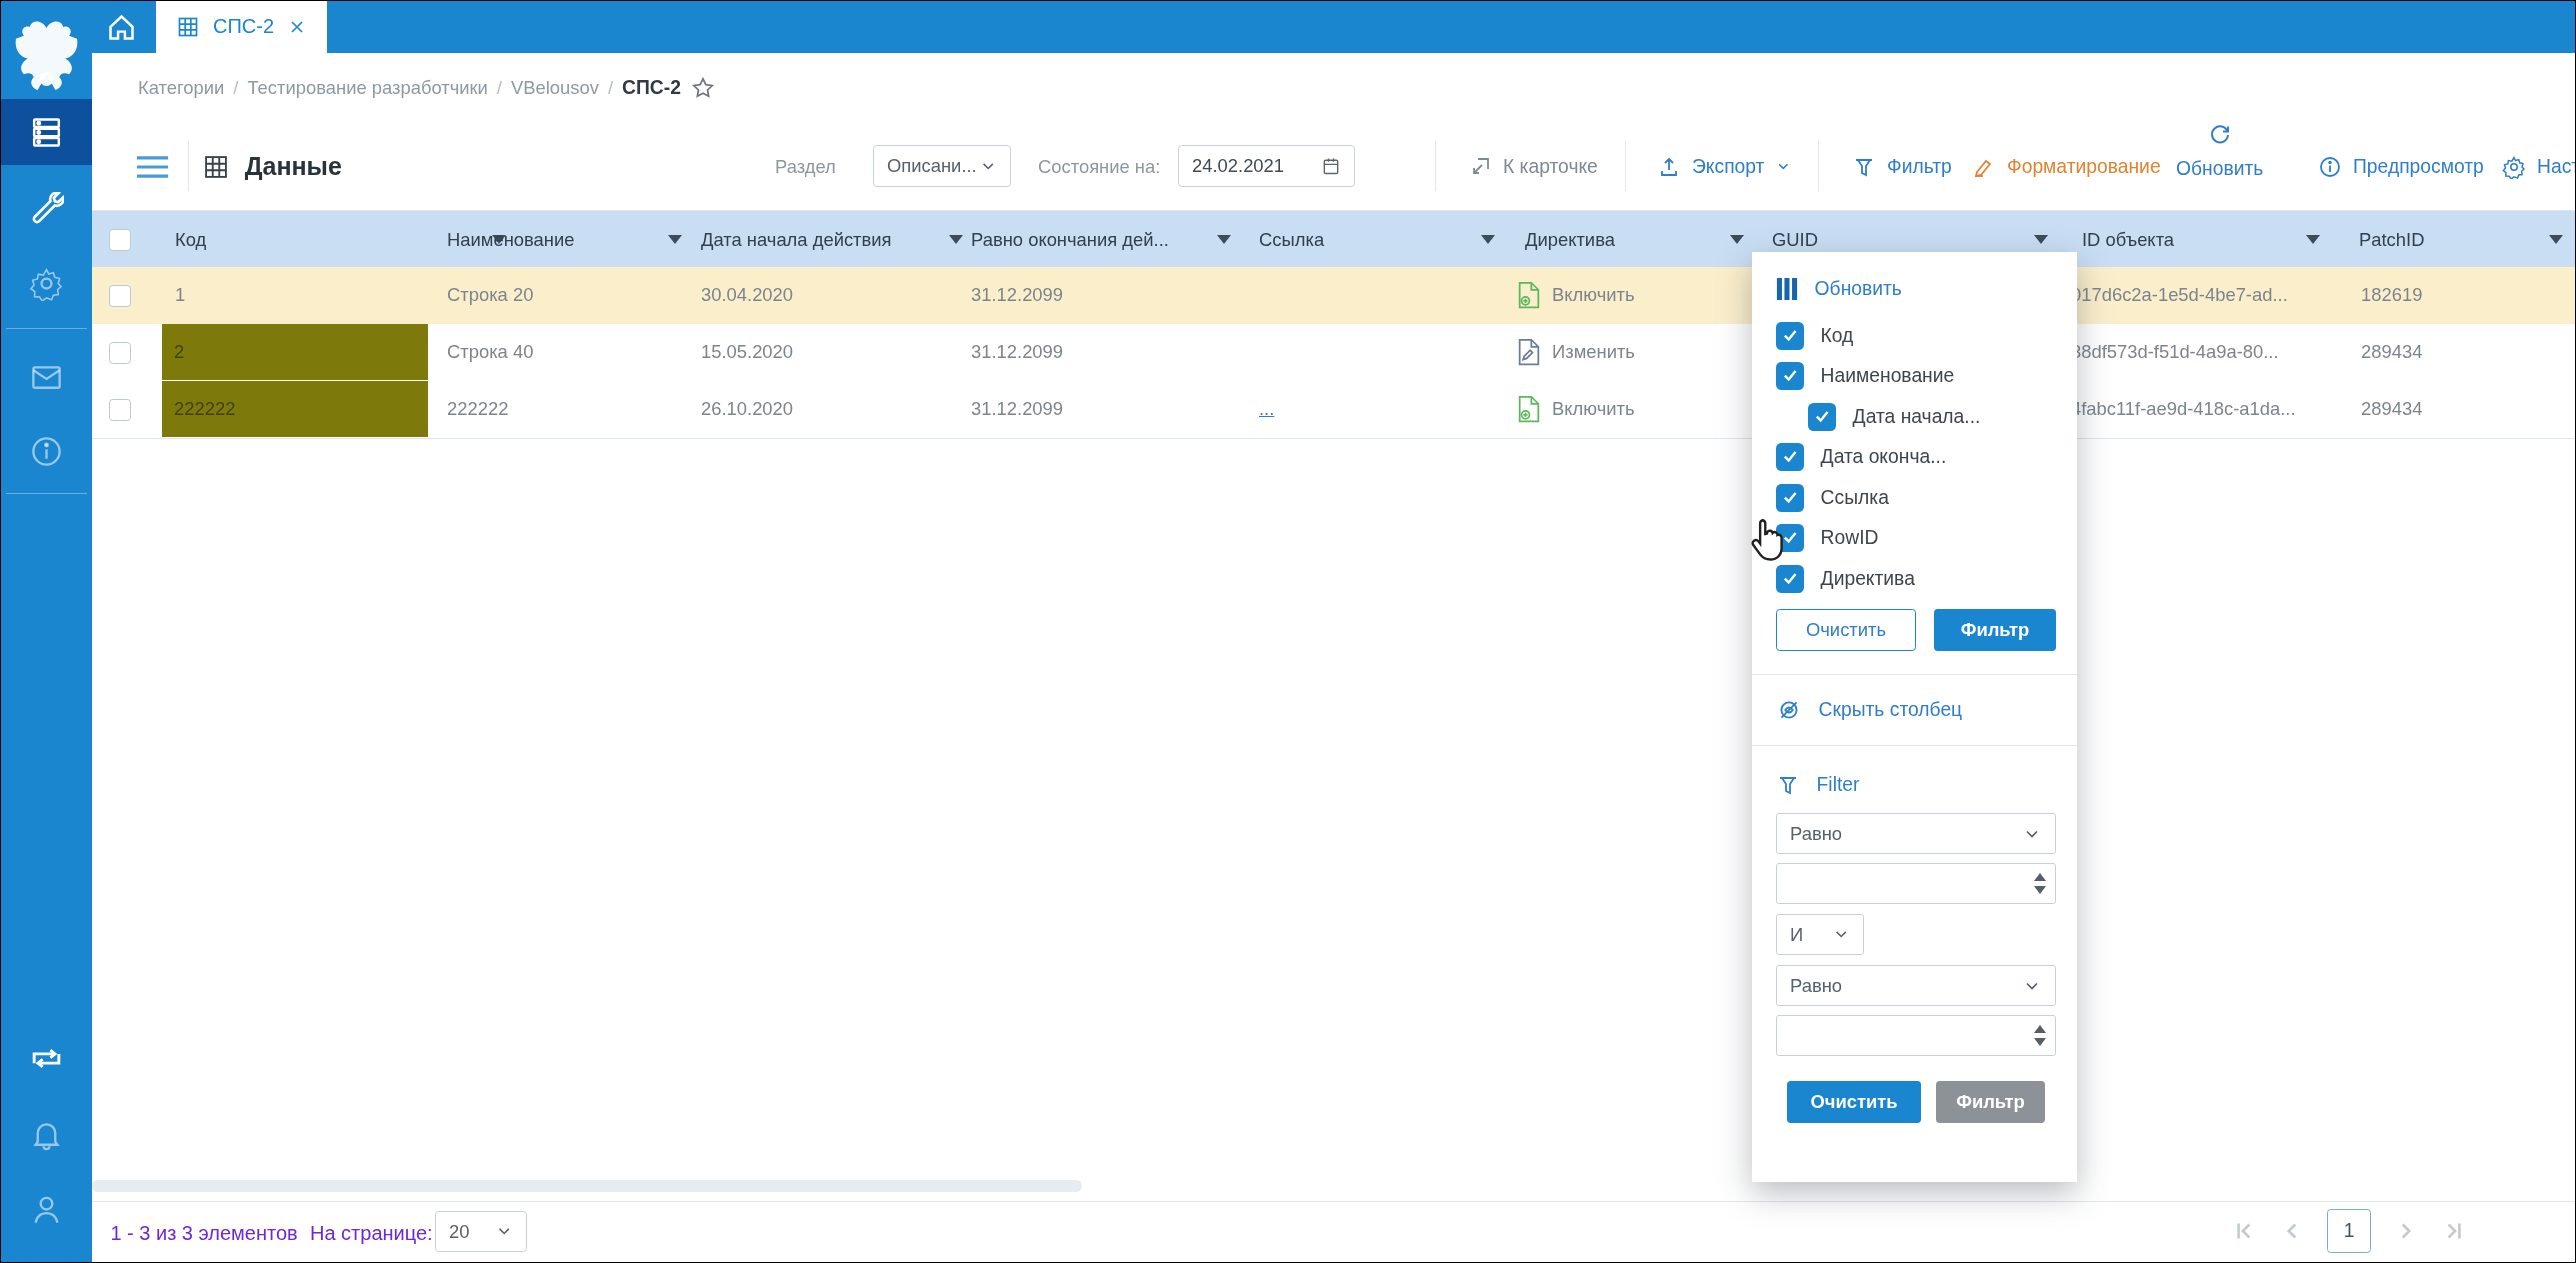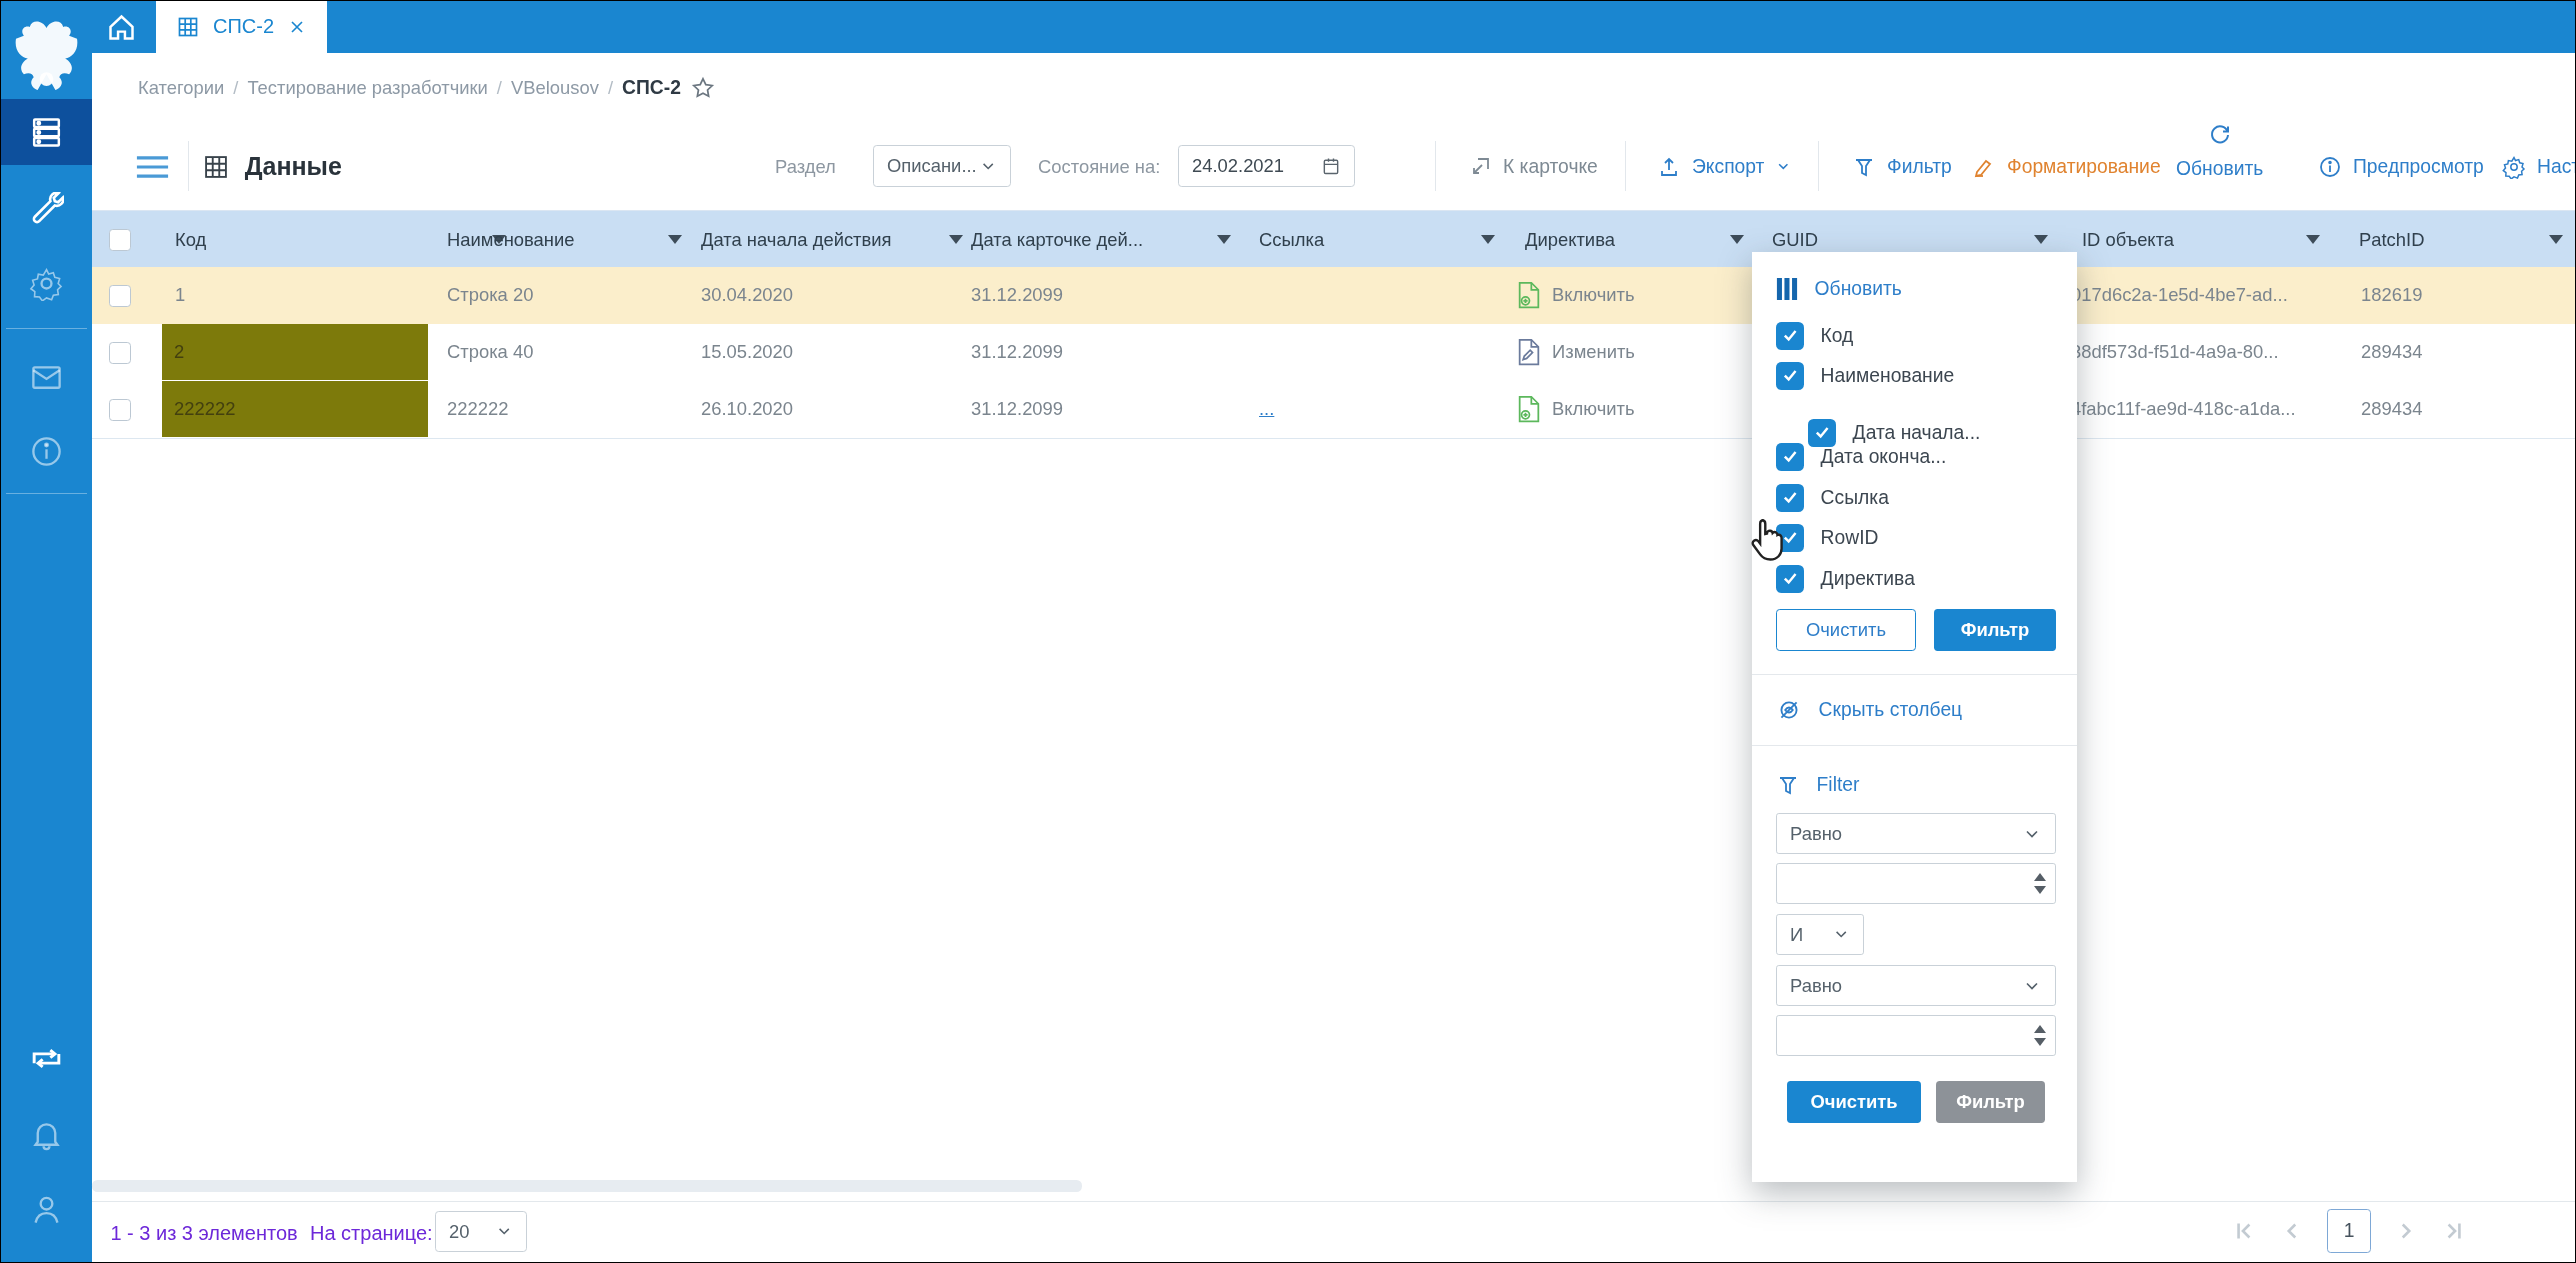--- a/index.html
+++ b/index.html
@@ -264,21 +264,21 @@
     </div>
     <div class="th" style="left:355px;width:235px;">
       <span>Наименование</span>
         <span class="sort"></span>
     </div>
     <div class="th" style="left:609px;width:262px;">
       <span>Дата начала действия</span>
         <span class="sort"></span>
     </div>
     <div class="th" style="left:879px;width:260px;">
-      <span>Дата карточке дей...</span>
+      <span>Равно окончания дей...</span>
         <span class="sort"></span>
     </div>
     <div class="th" style="left:1167px;width:236px;">
       <span>Ссылка</span>
         <span class="sort"></span>
     </div>
     <div class="th" style="left:1433px;width:219px;">
       <span>Директива</span>
         <span class="sort"></span>
     </div>
@@ -380,21 +380,21 @@
       <span class="cbx-label">Код</span>
     </div>
     <div class="panel-row" style="top:103px;height:41px;">
       <span class="cbx">
           <svg width="18.4" height="18.4" viewBox="0 0 24 24" fill="none" stroke="#fff" stroke-width="3.2">
             <path d="M5 12.5l5 5 9-11"></path>
           </svg>
         </span>
       <span class="cbx-label">Наименование</span>
     </div>
-    <div class="panel-row" style="top:160px;height:41px;padding-left:32px;">
+    <div class="panel-row" style="top:144px;height:41px;padding-left:32px;">
       <span class="cbx">
           <svg width="18.4" height="18.4" viewBox="0 0 24 24" fill="none" stroke="#fff" stroke-width="3.2">
             <path d="M5 12.5l5 5 9-11"></path>
           </svg>
         </span>
       <span class="cbx-label">Дата начала...</span>
     </div>
     <div class="panel-row" style="top:184px;height:41px;">
       <span class="cbx">
           <svg width="18.4" height="18.4" viewBox="0 0 24 24" fill="none" stroke="#fff" stroke-width="3.2">

